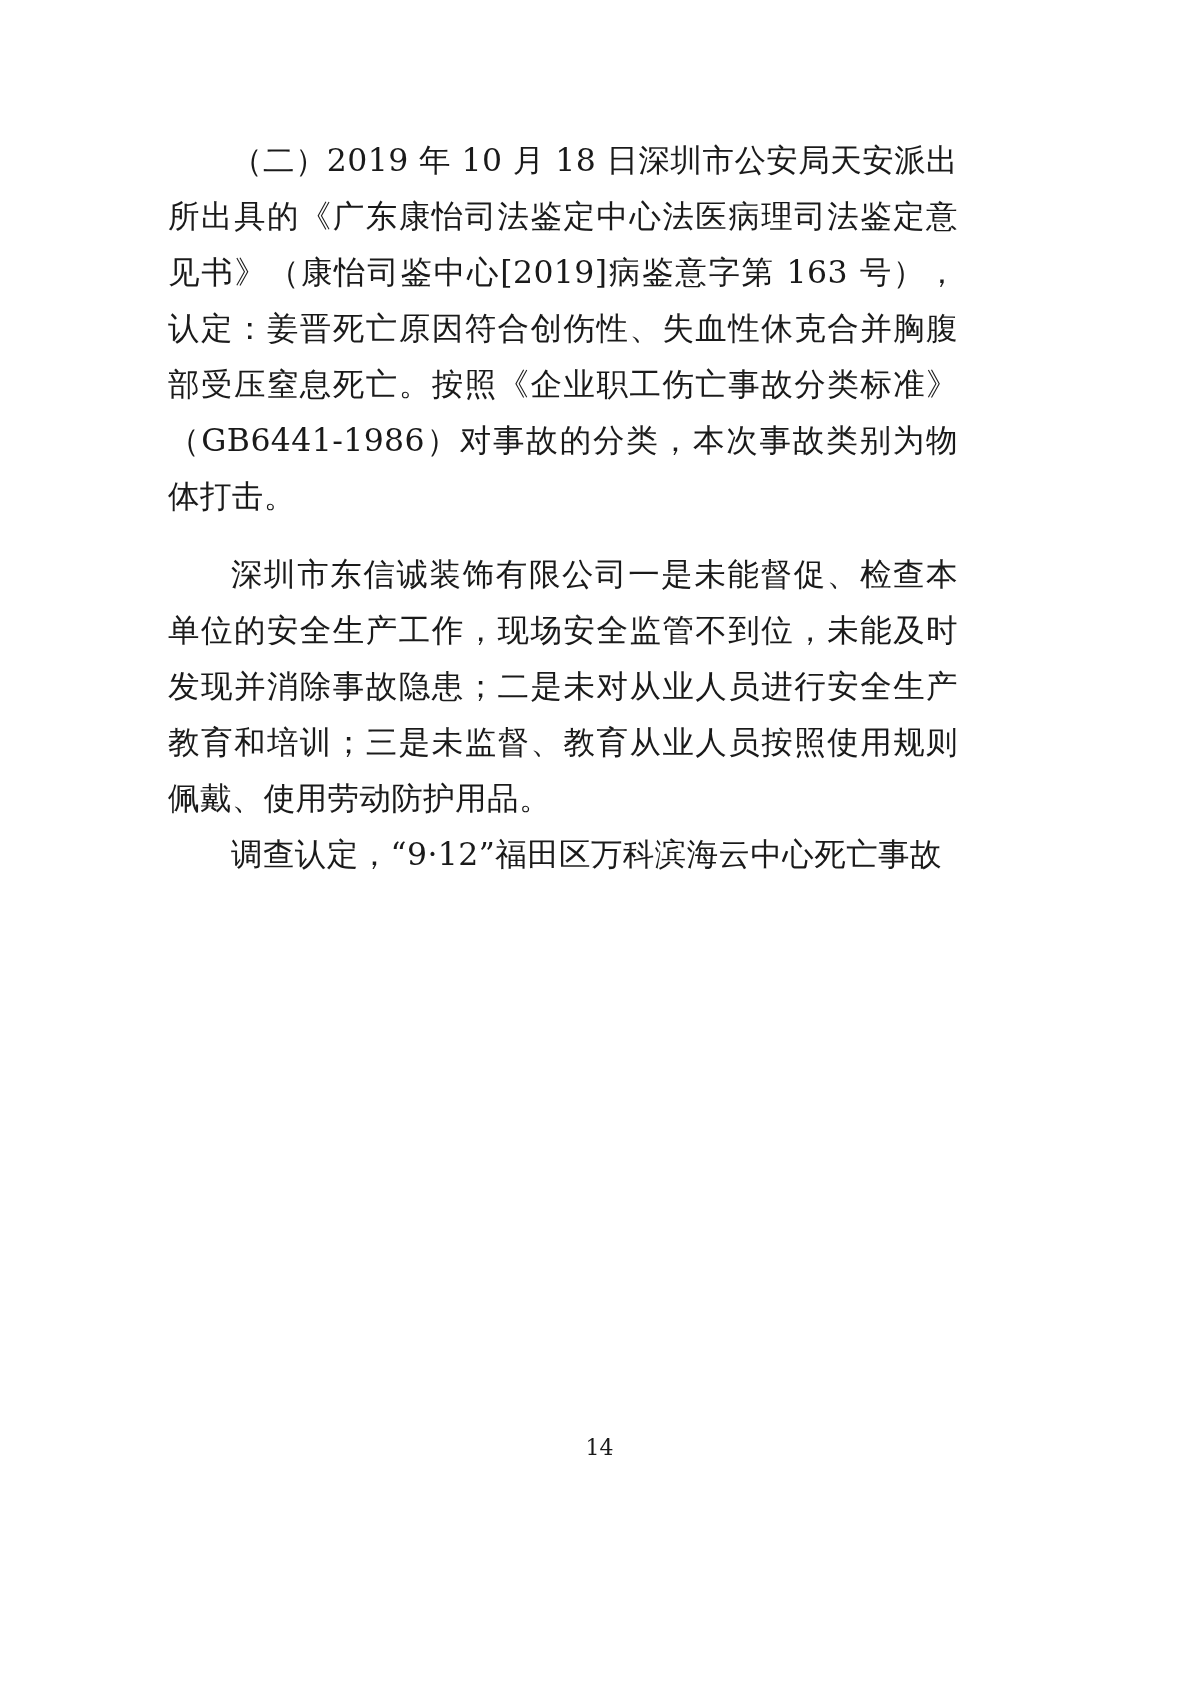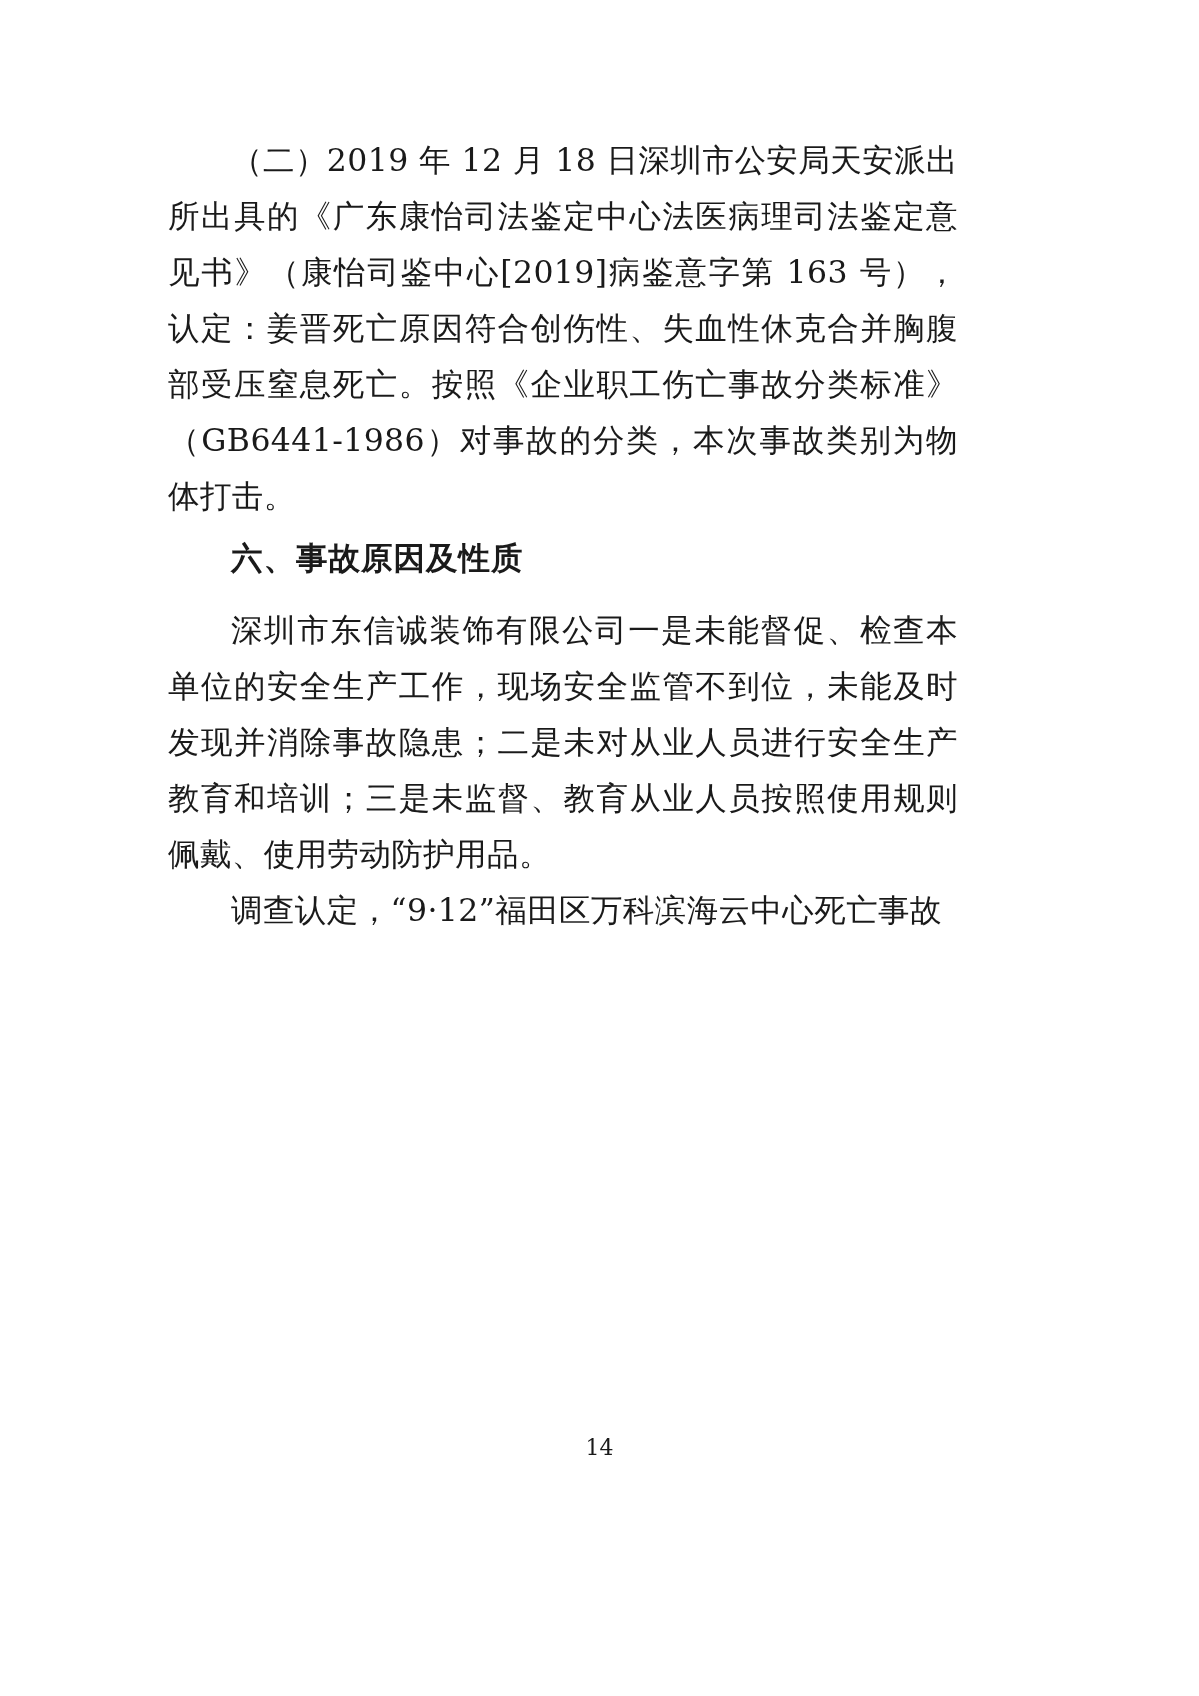--- a/index.html
+++ b/index.html
@@ -59,25 +59,24 @@
     color: #1a1a1a;
   }
 </style>
 </head>
 <body>
 
 <div class="page">
   <div class="content">
 
 
-    <p class="para indent">（二）2019 年 12 月 18 日深圳市公安局天安派出所出具的《广东康怡司法鉴定中心法医病理司法鉴定意见书》（康怡司鉴中心[2019]病鉴意字第 163 号），认定：姜晋死亡原因符合创伤性、失血性休克合并胸腹部受压窒息死亡。按照《企业职工伤亡事故分类标准》（GB6441-1986）对事故的分类，本次事故类别为物体打击。</p>
+    <p class="para indent">（二）2019 年 10 月 18 日深圳市公安局天安派出所出具的《广东康怡司法鉴定中心法医病理司法鉴定意见书》（康怡司鉴中心[2019]病鉴意字第 163 号），认定：姜晋死亡原因符合创伤性、失血性休克合并胸腹部受压窒息死亡。按照《企业职工伤亡事故分类标准》（GB6441-1986）对事故的分类，本次事故类别为物体打击。</p>
 
     <div class="gap-sm"></div>
 
-    <p class="heading">六、事故原因及性质</p>
 
     <div class="gap-sm"></div>
 
 
     <div class="gap-md"></div>
 
 
 
     <p class="para indent">深圳市东信诚装饰有限公司一是未能督促、检查本单位的安全生产工作，现场安全监管不到位，未能及时发现并消除事故隐患；二是未对从业人员进行安全生产教育和培训；三是未监督、教育从业人员按照使用规则佩戴、使用劳动防护用品。</p>
 

